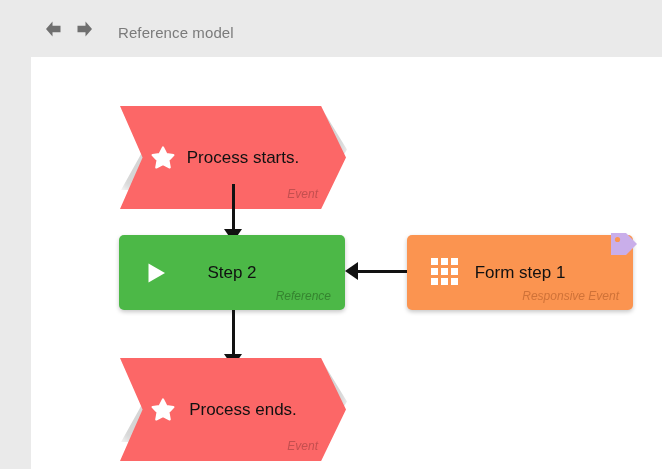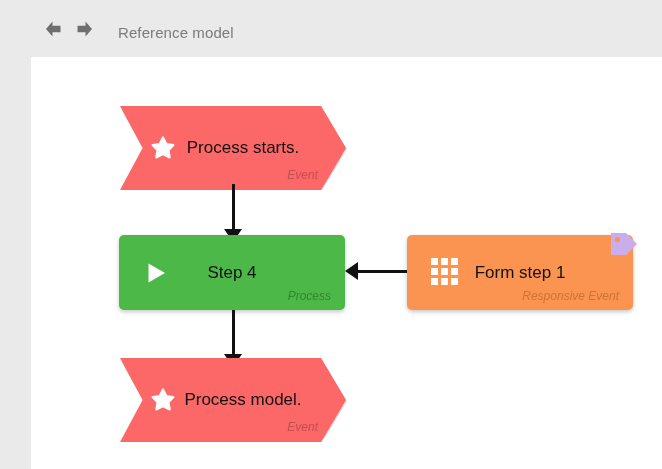--- a/index.html
+++ b/index.html
@@ -91,21 +91,21 @@
     height: 30px;
     display: flex;
     align-items: center;
     justify-content: center;
     pointer-events: none;
   }
 
   
   .event-node {
     width: 226px;
-    height: 84px;
+    height: 103px;
     background: #fc6767;
     -webkit-clip-path: polygon(0% 0%, 89% 0%, 100% 50%, 89% 100%, 0% 100%, 10% 50%);
     clip-path: polygon(0% 0%, 89% 0%, 100% 50%, 89% 100%, 0% 100%, 10% 50%);
     cursor: pointer;
   }
   .event-node .node-title { padding-left: 26px; padding-right: 6px; }
   .event-node .node-sublabel { right: 28px; bottom: 8px; color: #c44f4f; }
   .event-node .node-icon { left: 28px; }
 
   .event-shadow {
@@ -225,22 +225,22 @@
     <div class="conn-line-v" style="left:201px; top:127px; height:52px;"></div>
     <div class="arrowhead-down" style="left:193px; top:172px;"></div>
   </div>
 
   <div class="node rect-node" id="node-step1" style="left:88px; top:178px;">
     <span class="node-icon play-icon">
       <svg width="28" height="28" viewBox="0 0 28 28" aria-hidden="true">
         <path d="M6.5 4.5 L23 14 L6.5 23.5 Z" fill="#ffffff"></path>
       </svg>
     </span>
-    <span class="node-title">Step 4</span>
-    <span class="node-sublabel">Process</span>
+    <span class="node-title">Step 2</span>
+    <span class="node-sublabel">Reference</span>
   </div>
 
   <div class="connector">
     <div class="conn-line-h" style="left:324px; top:213px; width:53px;"></div>
     <div class="arrowhead-left" style="left:314px; top:205px;"></div>
   </div>
 
   <div class="node rect-node" id="node-form1" style="left:376px; top:178px;">
     <span class="node-icon grid-icon">
       <i></i>
@@ -268,17 +268,17 @@
     <div class="arrowhead-down" style="left:193px; top:297px;"></div>
   </div>
 
   <div class="event-shadow" style="left:90px; top:304px;"></div>
   <div class="node event-node" id="node-process-ends" style="left:89px; top:301px;">
     <span class="node-icon star-icon">
       <svg width="26" height="26" viewBox="0 0 26 26" aria-hidden="true">
         <path d="M13 2.4 L16.3 9.0 L23.4 10.0 L18.4 15.2 L19.7 22.4 L13 19.0 L6.3 22.4 L7.6 15.2 L2.6 10.0 L9.7 9.0 Z" fill="#ffffff" stroke="#ffffff" stroke-width="2.2" stroke-linejoin="round"></path>
       </svg>
     </span>
-    <span class="node-title">Process model.</span>
+    <span class="node-title">Process ends.</span>
     <span class="node-sublabel">Event</span>
   </div>
 
 </div>
 
 </body></html>

